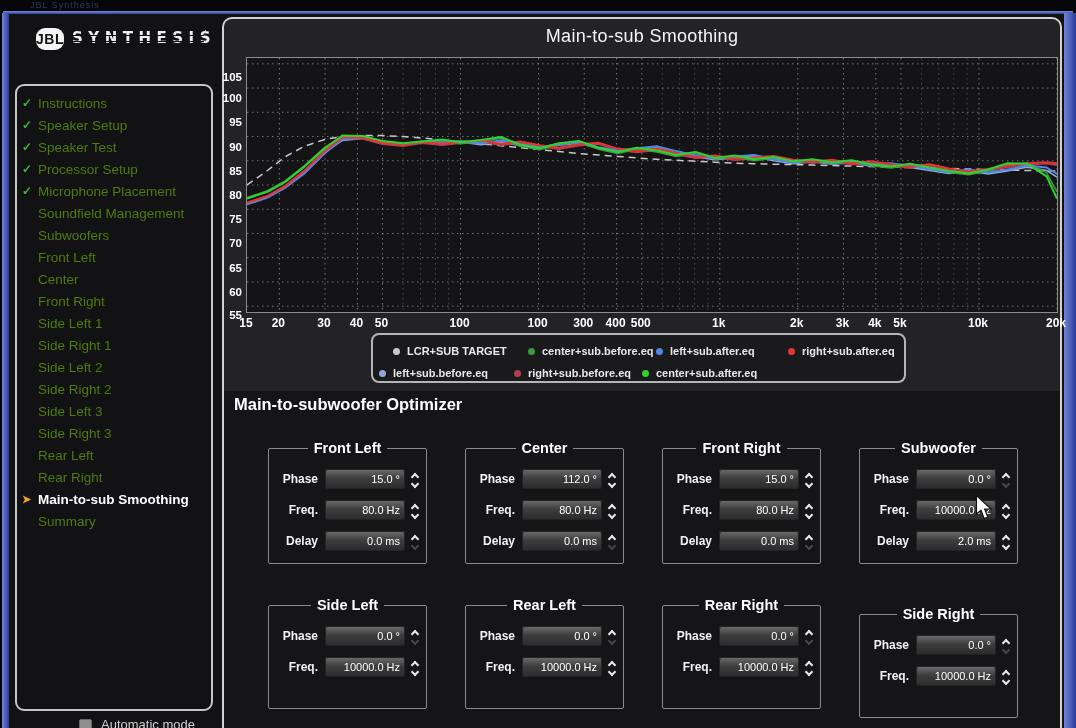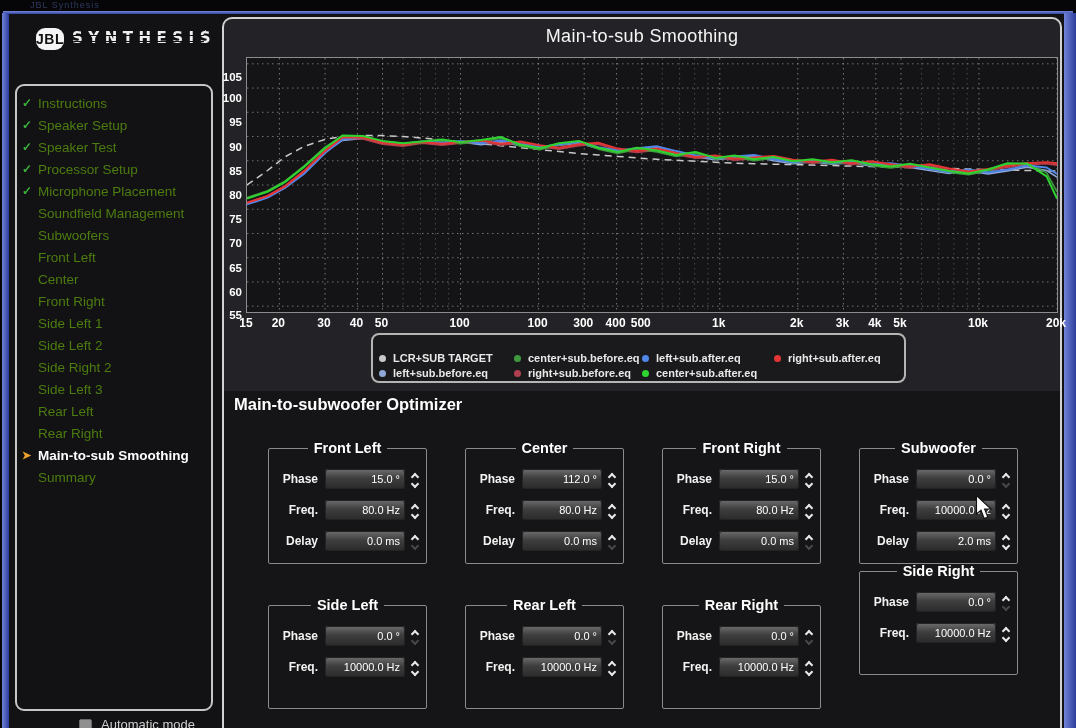--- a/index.html
+++ b/index.html
@@ -126,29 +126,37 @@
         <div class="nav-item">
           <span class="nav-mark "></span>
           <span class="nav-label">Front Right</span>
         </div>
         <div class="nav-item">
           <span class="nav-mark "></span>
           <span class="nav-label">Side Left 1</span>
         </div>
         <div class="nav-item">
           <span class="nav-mark "></span>
+          <span class="nav-label">Side Right 1</span>
+        </div>
+        <div class="nav-item">
+          <span class="nav-mark "></span>
           <span class="nav-label">Side Left 2</span>
         </div>
         <div class="nav-item">
           <span class="nav-mark "></span>
           <span class="nav-label">Side Right 2</span>
         </div>
         <div class="nav-item">
           <span class="nav-mark "></span>
           <span class="nav-label">Side Left 3</span>
+        </div>
+        <div class="nav-item">
+          <span class="nav-mark "></span>
+          <span class="nav-label">Side Right 3</span>
         </div>
         <div class="nav-item">
           <span class="nav-mark "></span>
           <span class="nav-label">Rear Left</span>
         </div>
         <div class="nav-item">
           <span class="nav-mark "></span>
           <span class="nav-label">Rear Right</span>
         </div>
         <div class="nav-item current">
@@ -248,21 +256,21 @@
       <span class="xtick" style="left: 796.795px;">2k</span>
       <span class="xtick" style="left: 842.439px;">3k</span>
       <span class="xtick" style="left: 874.823px;">4k</span>
       <span class="xtick" style="left: 899.943px;">5k</span>
       <span class="xtick" style="left: 977.971px;">10k</span>
       <span class="xtick" style="left: 1056px;">20k</span>
     </div>
 
   <div class="legend-box">
     <div id="legend-rows">
-        <div class="leg-row" style="top: 12px;">
+        <div class="leg-row" style="top: 5px; margin-left: 14px;">
           <span class="leg-item" style="left: 6px;">
             <span class="leg-dot" style="background: rgb(200, 200, 200);"></span>
             <span class="leg-text">LCR+SUB TARGET</span>
           </span>
           <span class="leg-item" style="left: 141px;">
             <span class="leg-dot" style="background: rgb(63, 154, 63);"></span>
             <span class="leg-text">center+sub.before.eq</span>
           </span>
           <span class="leg-item" style="left: 269px;">
             <span class="leg-dot" style="background: rgb(79, 134, 232);"></span>
@@ -511,21 +519,21 @@
           <span>10000.0</span>
           <span class="opt-unit">Hz</span>
         </span>
       <span class="spin">
           <i class="chev up"></i>
           <i class="chev dn"></i>
         </span>
     </div>
   </fieldset>
 
-  <fieldset class="opt-panel" style="left:859px;top:563px;height:112px">
+  <fieldset class="opt-panel" style="left:859px;top:606px;height:112px">
     <legend>Side Right</legend>
     <div class="opt-row">
       <span class="opt-label">Phase</span>
       <span class="opt-input">
           <span>0.0</span>
           <span class="opt-unit">°</span>
         </span>
       <span class="spin">
           <i class="chev up"></i>
           <i class="chev dn dim"></i>

